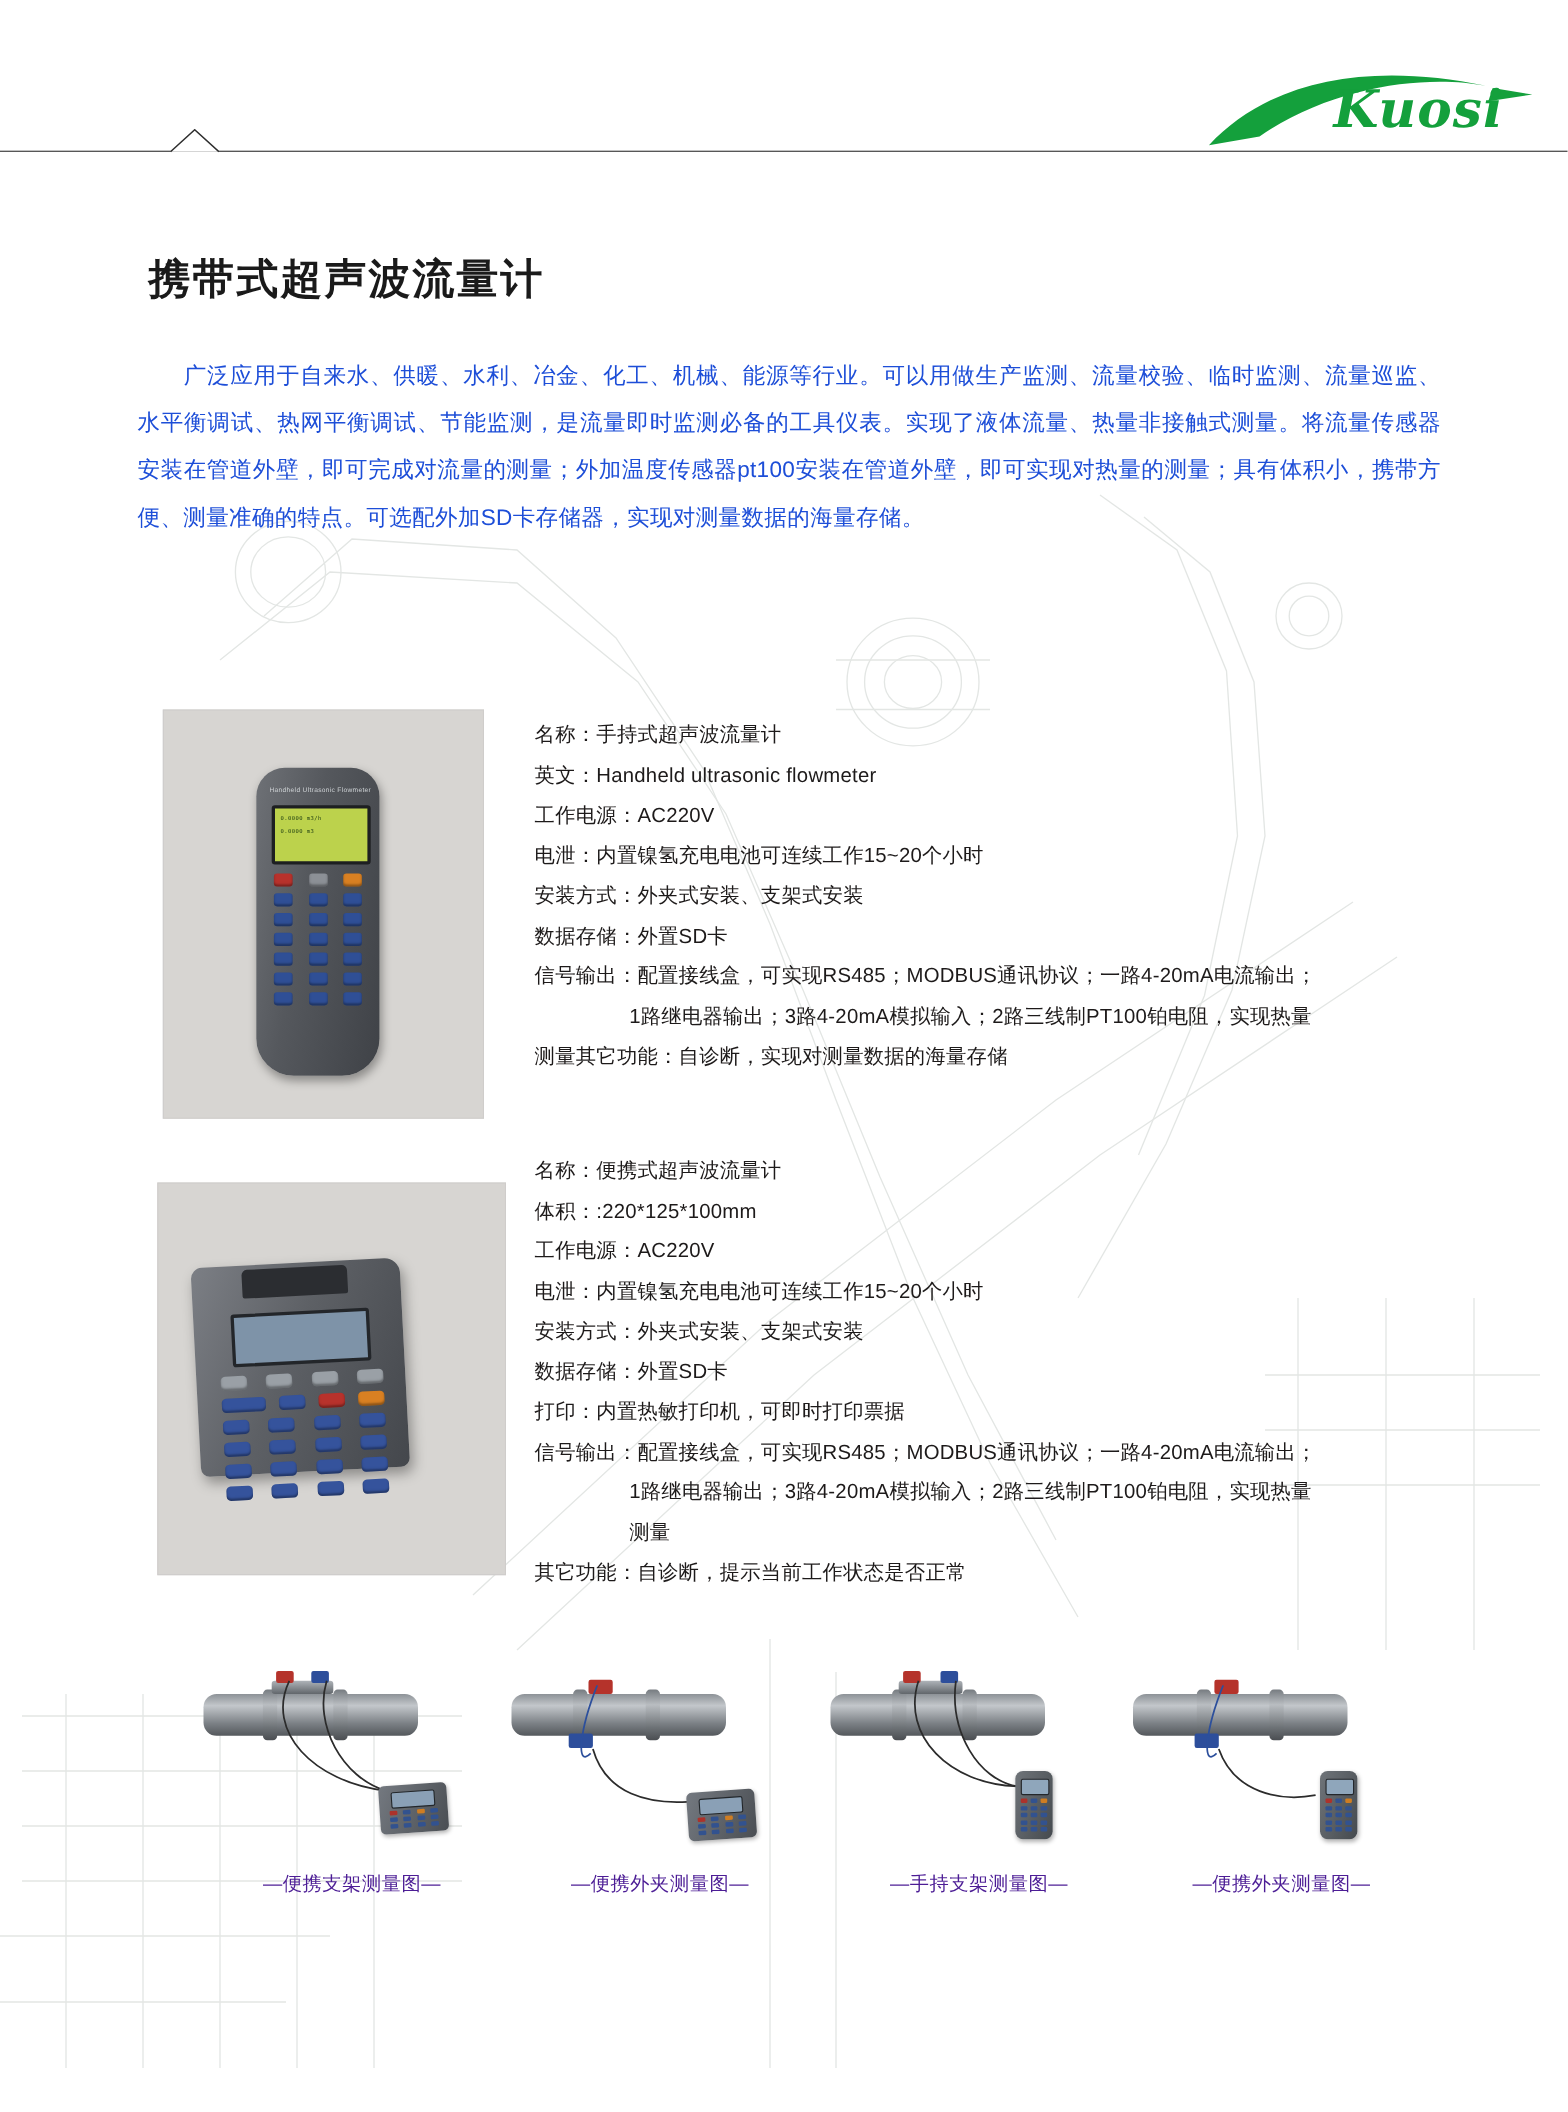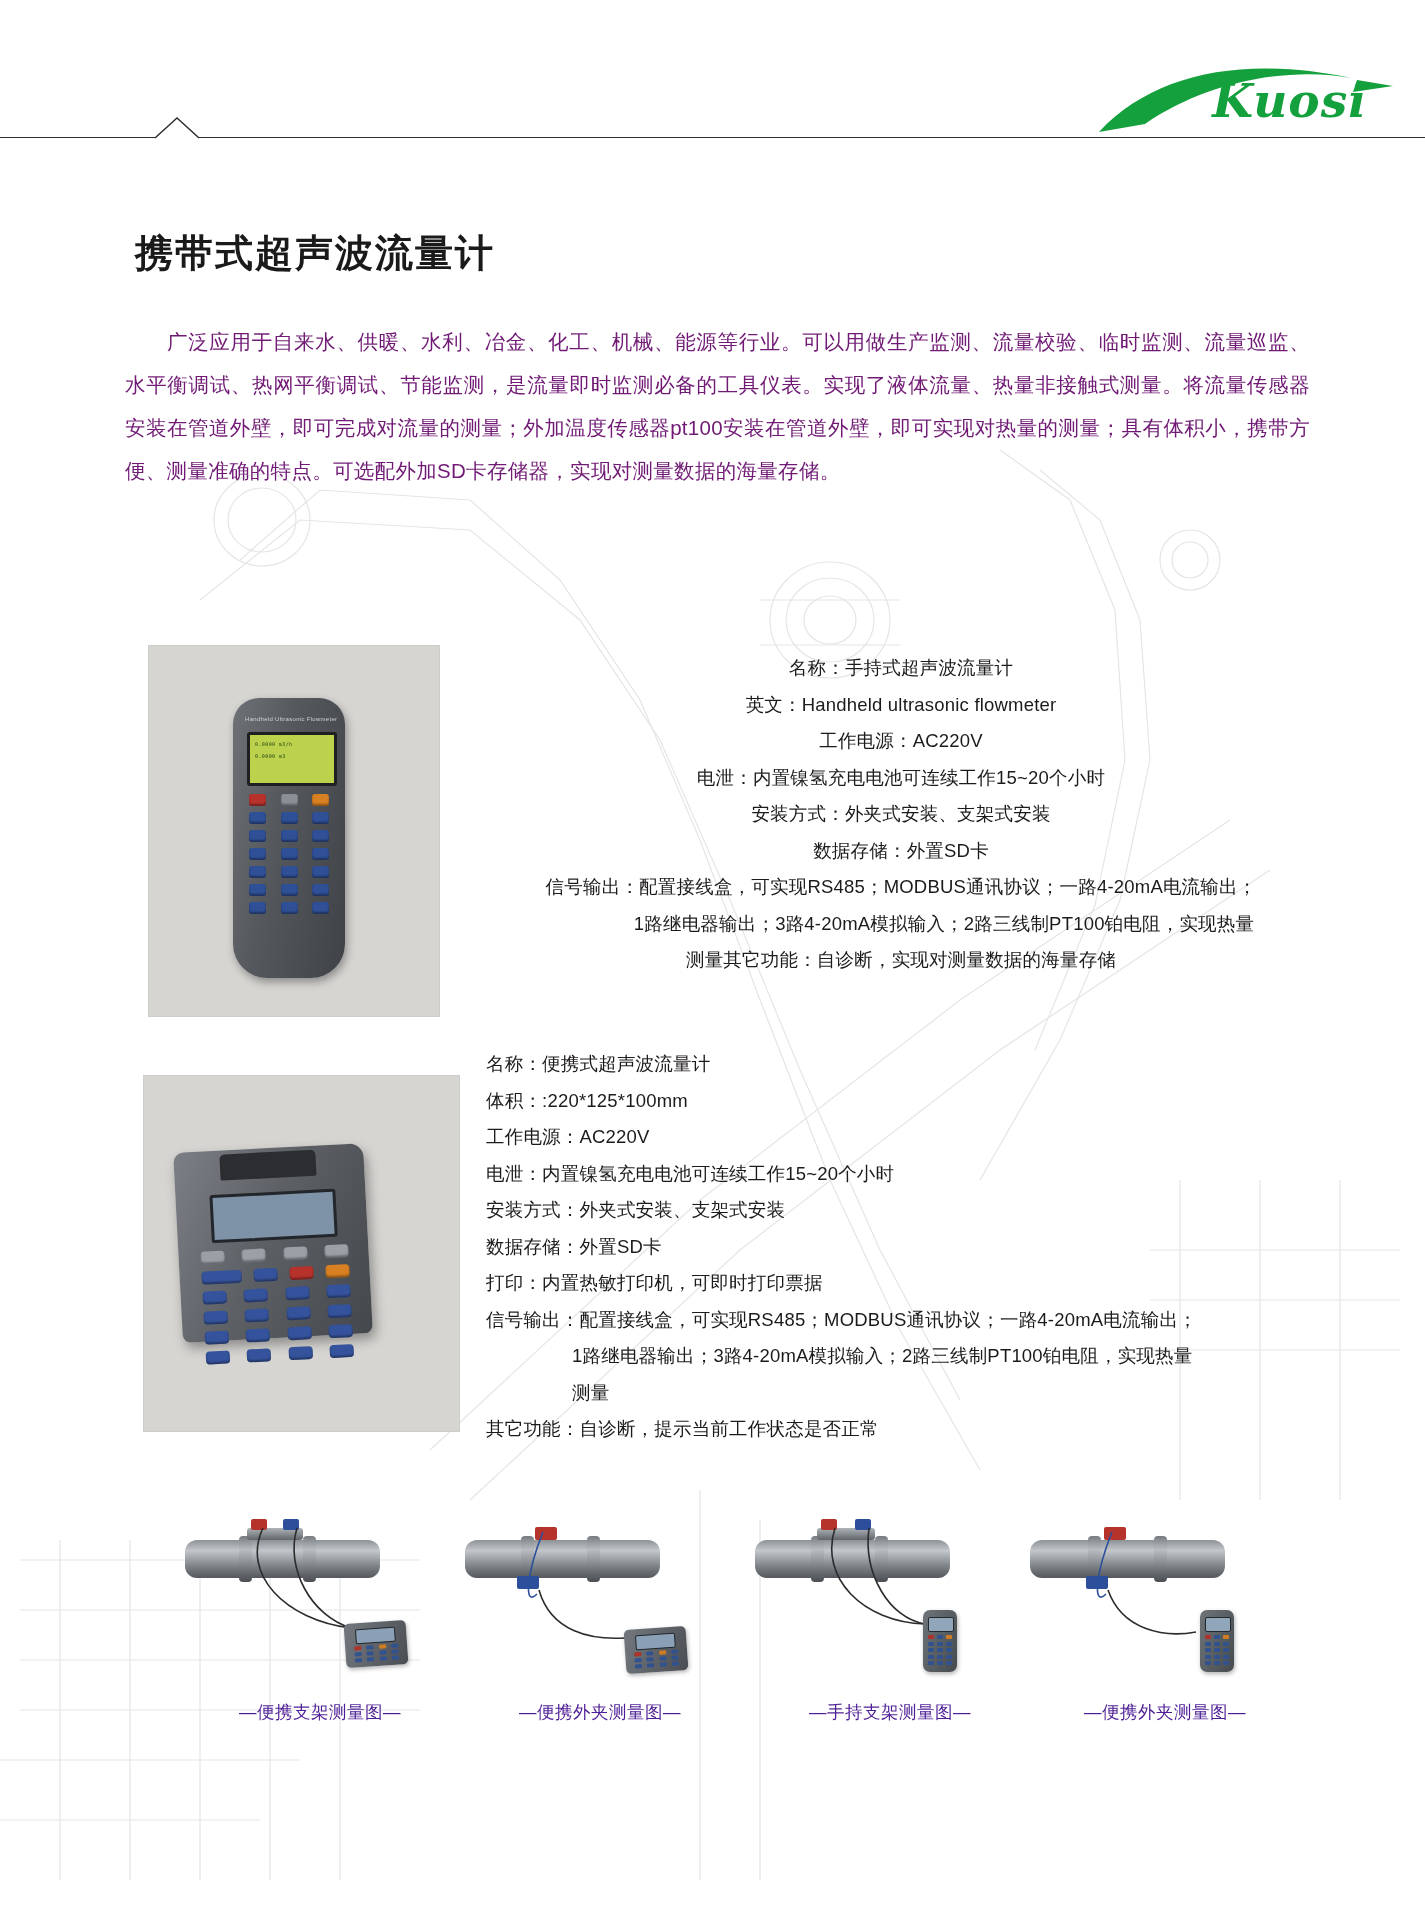--- a/index.html
+++ b/index.html
@@ -85,21 +85,21 @@
 
   
   .intro {
     position: absolute;
     left: 125px;
     top: 320px;
     width: 1185px;
     font-size: 20.5px;
     line-height: 43px;
     text-indent: 42px;
-    color: #701a75;
+    color: #1d4ed8;
     letter-spacing: 0.3px;
     z-index: 4;
     text-align: justify;
   }
 
   
   .product {
     position: absolute;
     z-index: 4;
   }
@@ -394,21 +394,21 @@
           <div class="hh-krow">
               <div class="hh-key"></div>
               <div class="hh-key"></div>
               <div class="hh-key"></div>
             </div>
         </div>
       </div>
     </div>
   </div>
 
-  <div class="spec-list" style="left:486px; top:650px; width:830px;text-align:center;">
+  <div class="spec-list" style="left:486px; top:650px; width:830px;">
     <div class="spec-line">名称：手持式超声波流量计</div>
     <div class="spec-line">英文：Handheld ultrasonic flowmeter</div>
     <div class="spec-line">工作电源：AC220V</div>
     <div class="spec-line">电泄：内置镍氢充电电池可连续工作15~20个小时</div>
     <div class="spec-line">安装方式：外夹式安装、支架式安装</div>
     <div class="spec-line">数据存储：外置SD卡</div>
     <div class="spec-line">信号输出：配置接线盒，可实现RS485；MODBUS通讯协议；一路4-20mA电流输出；</div>
     <div class="spec-line indent">1路继电器输出；3路4-20mA模拟输入；2路三线制PT100铂电阻，实现热量</div>
     <div class="spec-line">测量其它功能：自诊断，实现对测量数据的海量存储</div>
   </div>

